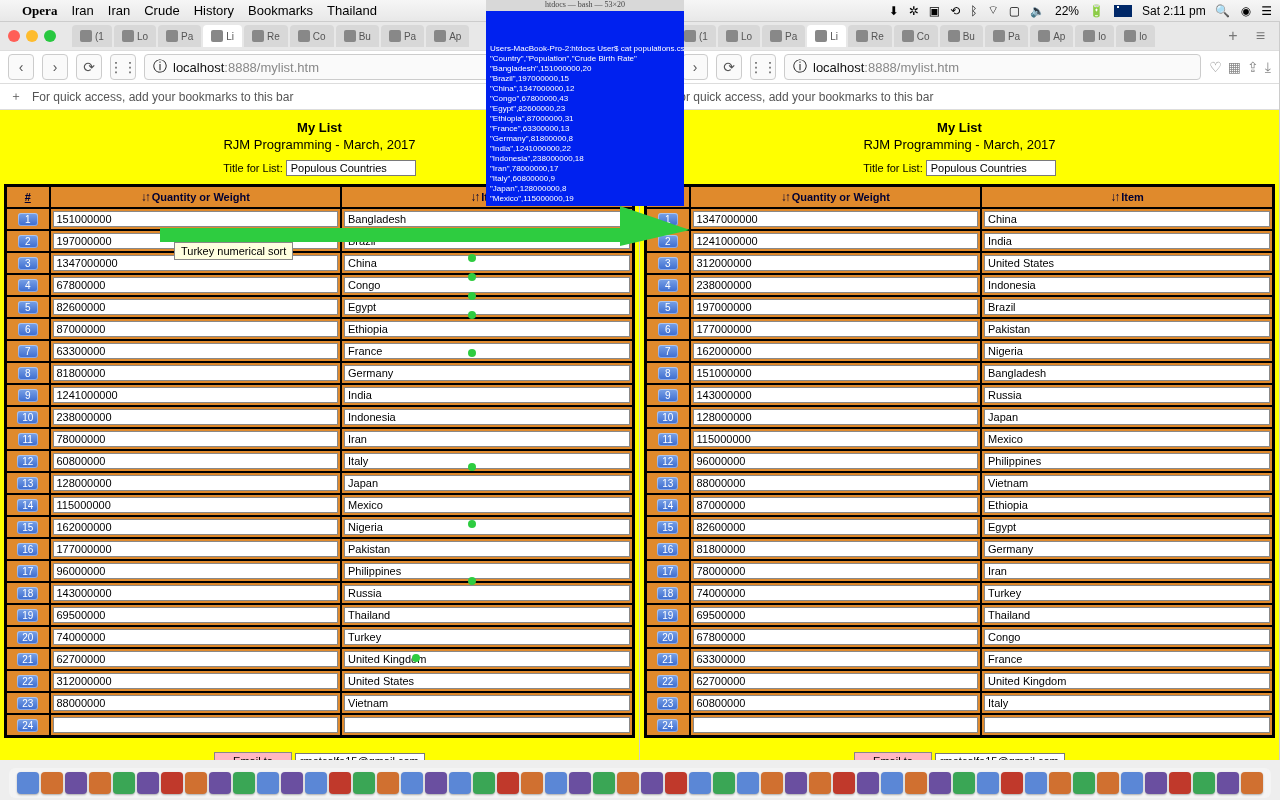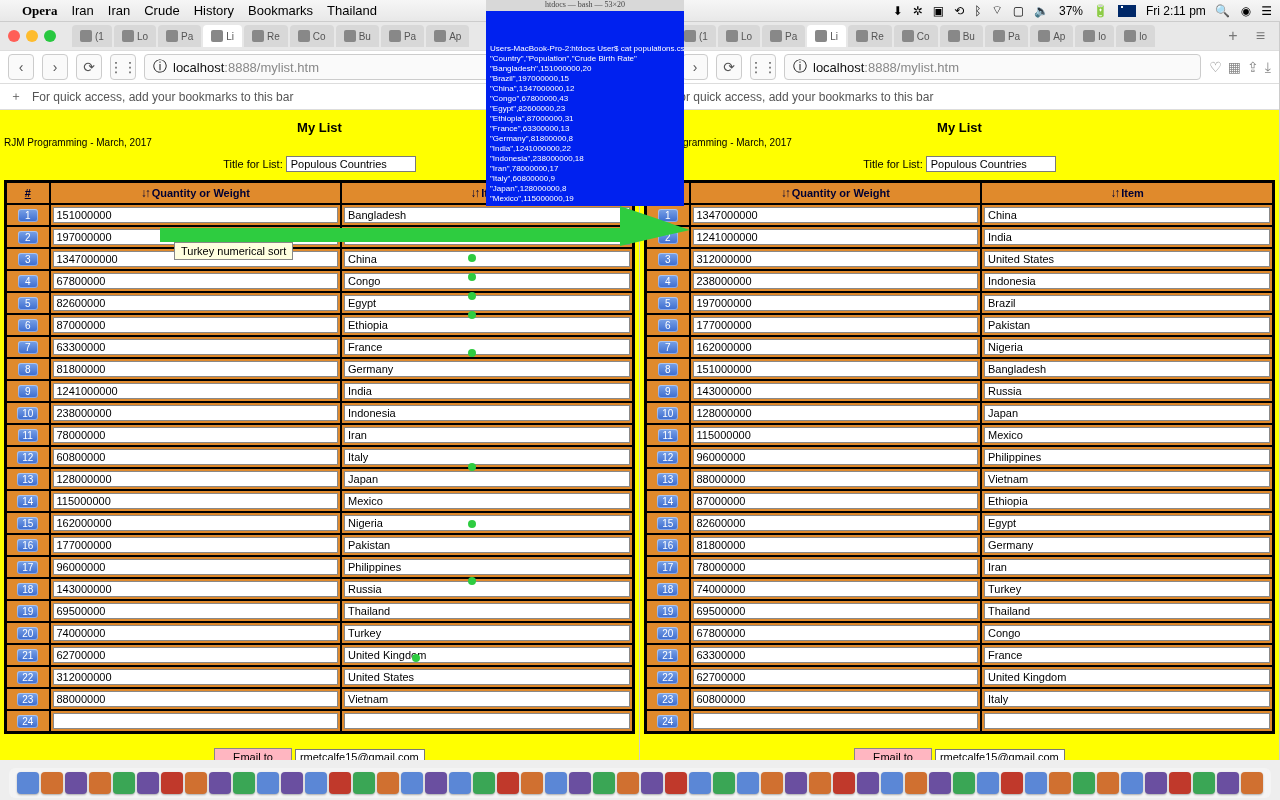--- a/index.html
+++ b/index.html
@@ -35,21 +35,21 @@
 .addr-text{font-size:13px;color:#333;}
 .addr-text .host{color:#111}.addr-text .path{color:#888}
 .addr-end{display:flex;gap:6px;color:#888;font-size:14px;}
 
 
 .bmbar { height: 26px; background:#fff; border-bottom:1px solid #ddd; display:flex; align-items:center; padding:0 10px; gap:10px; font-size:12px; color:#555; }
 
 
 .page { flex:1; background: #ffff00; overflow-y:auto; padding: 4px 4px 8px; font-size: 11px; }
 .pg-title { text-align:center; font-weight:bold; font-size:13px; color:#000; margin:6px 0 2px; }
-.pg-sub { font-size:10px; color:#000; margin-bottom:8px; }
+.pg-sub { text-align:center; font-size:13px; color:#000; margin-bottom:8px; }
 .pg-titlefor{ text-align:center; font-size:11px; margin-bottom:8px;}
 .pg-titlefor input{ font-size:11px; padding:1px 4px; width:130px; border:1px solid #7a7a7a;}
 .dtable { width:100%; border-collapse:collapse; border:3px solid #000; }
 .dtable th { background:#e08a2c; border:2px solid #000; padding:3px 6px; font-size:11px; text-align:center; color:#003; }
 .dtable th .arrows{letter-spacing:-2px; font-size:12px;}
 .dtable td { border:2px solid #000; padding:2px; background:#e08a2c; }
 .rownum { width:44px; text-align:center; }
 .rownum .badge { display:inline-block; background:linear-gradient(#7aa2e6,#3b6bd0); color:#fff; border-radius:3px; padding:1px 5px; font-size:10px; min-width:20px; box-shadow:inset 0 0 0 1px rgba(255,255,255,.4);}
 .cellinput { width:100%; border:1px solid #888; background:#fff; font-size:11px; padding:1px 3px; font-family:inherit;}
 .emailrow { text-align:center; margin-top:14px; }
@@ -92,24 +92,24 @@
   <span class="spacer"></span>
   <div class="status">
     <span>⬇</span>
     <span>✲</span>
     <span>▣</span>
     <span>⟲</span>
     <span>ᛒ</span>
     <span>⌔</span>
     <span>▢</span>
     <span>🔈</span>
-    <span>37%</span>
+    <span>22%</span>
     <span>🔋</span>
     <span class="flag"></span>
-    <span>Fri 2:11 pm</span>
+    <span>Sat 2:11 pm</span>
     <span>🔍</span>
     <span>◉</span>
     <span>☰</span>
   </div>
 </div>
 
 <div class="windows">
   <div class="pane" id="pane-left">
   <div class="winctrl">
     <span class="dot r"></span>

